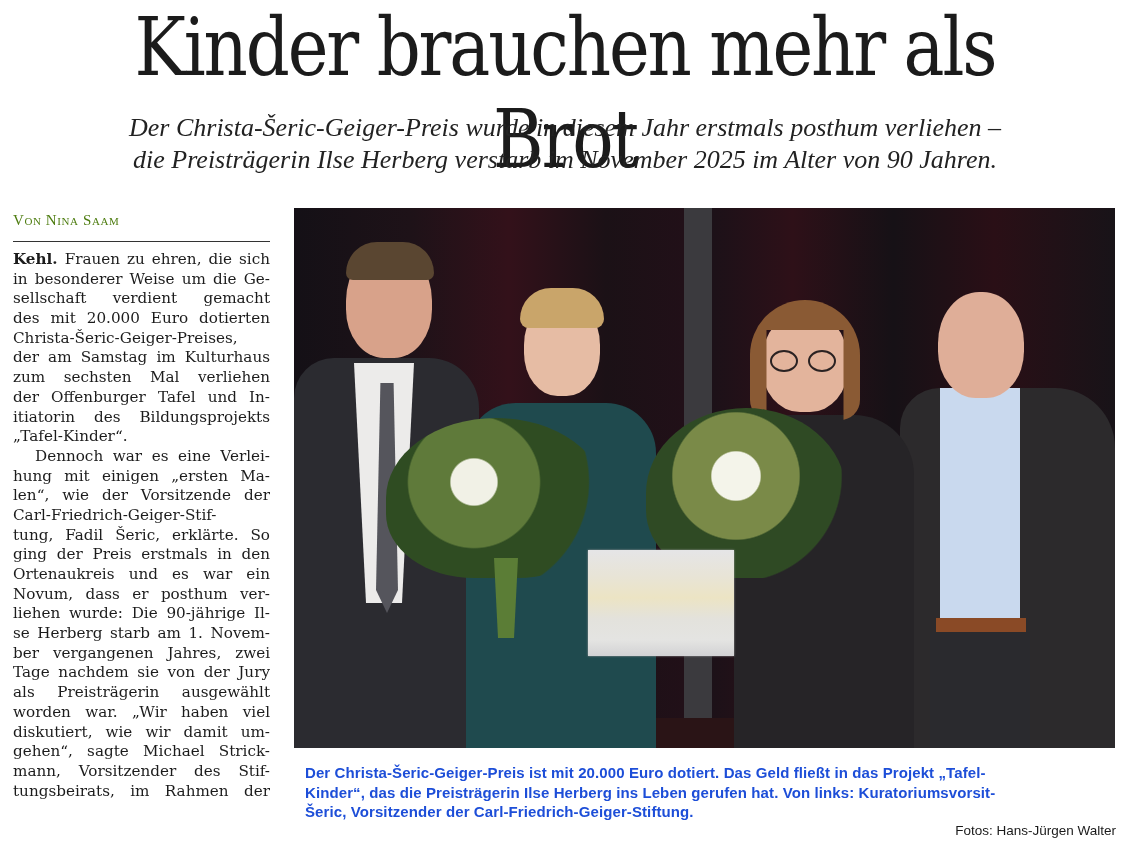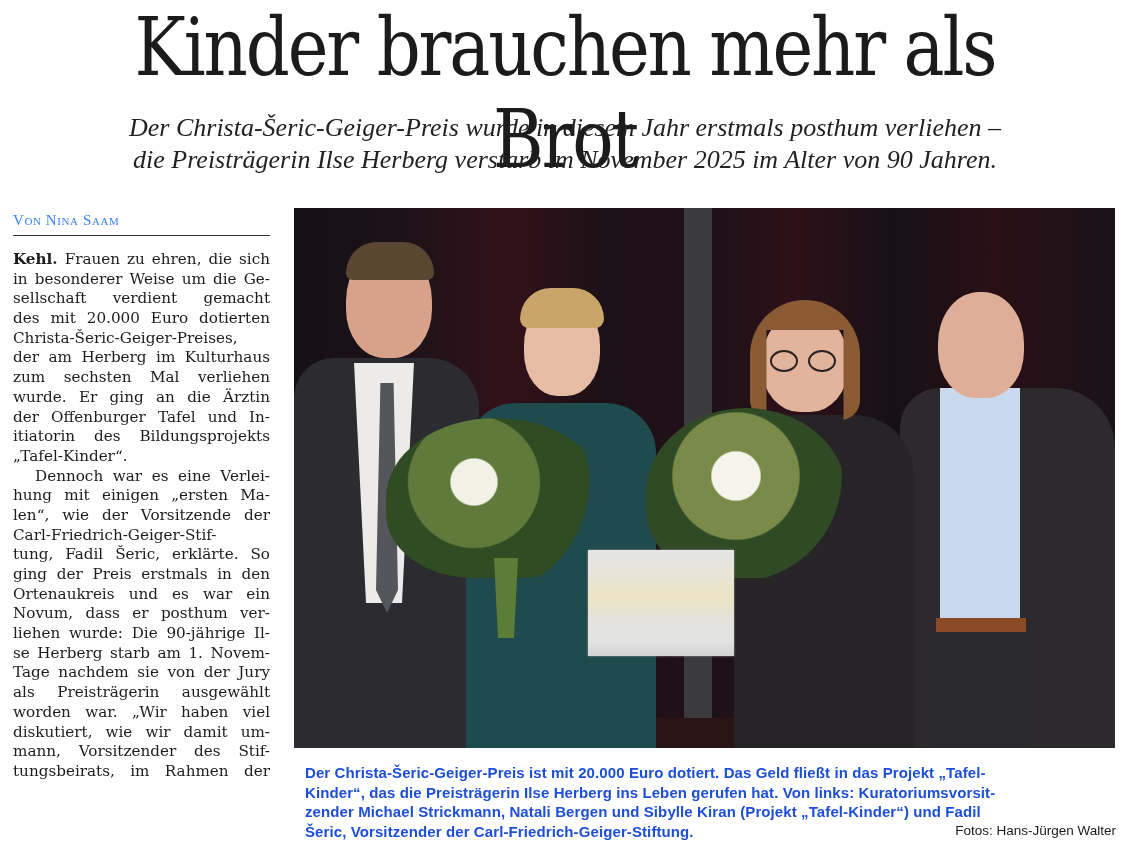--- a/index.html
+++ b/index.html
@@ -14,21 +14,21 @@
   .subline {
     position: absolute; left: 0; top: 112px; width: 1130px; text-align: center;
     font-family: "Liberation Serif", serif; font-style: italic;
     font-size: 26px; line-height: 32px; color: #222;
   }
   .subline span { display: block; }
 
   .byline {
     position: absolute; left: 13px; top: 212px; width: 257px;
     font-family: "Liberation Serif", serif; font-size: 15px; letter-spacing: 0.6px;
-    font-variant: small-caps; color: #3b82f6; padding-bottom: 6px;
+    font-variant: small-caps; color: #4d7c0f; padding-bottom: 12px;
     border-bottom: 1px solid #333;
   }
   .body-col {
     position: absolute; left: 13px; top: 250px; width: 257px;
     font-family: "DejaVu Serif", serif; font-size: 15.2px; line-height: 19.7px;
     color: #1c1c1c;
   }
   .body-col .line { display: block; white-space: nowrap; text-align: justify; text-align-last: justify; height: 19.7px; overflow: hidden; }
   .body-col .line.last { text-align-last: left; }
   .body-col .line.indent { padding-left: 22px; }
@@ -79,40 +79,41 @@
 </div>
 
 <div class="byline">Von Nina Saam</div>
 
 <div class="body-col">
   <span class="line"><b>Kehl.</b><span> Frauen zu ehren, die sich</span></span>
   <span class="line">in besonderer Weise um die Ge-</span>
   <span class="line">sellschaft verdient gemacht</span>
   <span class="line">des mit 20.000 Euro dotierten</span>
   <span class="line last">Christa-Šeric-Geiger-Preises,</span>
-  <span class="line">der am Herberg im Kulturhaus</span>
+  <span class="line">der am Samstag im Kulturhaus</span>
   <span class="line">zum sechsten Mal verliehen</span>
-  <span class="line">wurde. Er ging an die Ärztin</span>
   <span class="line">der Offenburger Tafel und In-</span>
   <span class="line">itiatorin des Bildungsprojekts</span>
   <span class="line last">„Tafel-Kinder“.</span>
   <span class="line indent">Dennoch war es eine Verlei-</span>
   <span class="line">hung mit einigen „ersten Ma-</span>
   <span class="line">len“, wie der Vorsitzende der</span>
   <span class="line last">Carl-Friedrich-Geiger-Stif-</span>
   <span class="line">tung, Fadil Šeric, erklärte. So</span>
   <span class="line">ging der Preis erstmals in den</span>
   <span class="line">Ortenaukreis und es war ein</span>
   <span class="line">Novum, dass er posthum ver-</span>
   <span class="line">liehen wurde: Die 90-jährige Il-</span>
   <span class="line">se Herberg starb am 1. Novem-</span>
+  <span class="line">ber vergangenen Jahres, zwei</span>
   <span class="line">Tage nachdem sie von der Jury</span>
   <span class="line">als Preisträgerin ausgewählt</span>
   <span class="line">worden war. „Wir haben viel</span>
   <span class="line">diskutiert, wie wir damit um-</span>
+  <span class="line">gehen“, sagte Michael Strick-</span>
   <span class="line">mann, Vorsitzender des Stif-</span>
   <span class="line">tungsbeirats, im Rahmen der</span>
 </div>
 
 <div class="photo" role="img" aria-label="Vier Personen auf einer Bühne vor dunklem Vorhang, zwei Frauen mit Blumensträußen und einer Urkunde">
 
   <div class="curtain" style="left:0;width:390px;background:linear-gradient(90deg,#141016 0%,#1e1218 30%,#33111a 55%,#1b1116 80%,#211018 100%);"></div>
   <div class="pillar"></div>
   <div class="curtain" style="left:418px;width:403px;background:linear-gradient(90deg,#1c1118 0%,#2e1018 20%,#161116 45%,#2a0f16 70%,#181318 100%);"></div>
   <div class="stage-floor"></div>
@@ -152,16 +153,15 @@
   <div class="bouquet" style="left:92px;top:210px;width:220px;height:160px;background:radial-gradient(circle at 40% 40%,#f1f1e6 0 14%,#5f7a3a 15% 40%,#2f4c22 41% 70%,transparent 71%);"></div>
   <div class="stems" style="left:192px;top:350px;width:40px;height:80px;background:#5b7d36;clip-path:polygon(20% 0,80% 0,70% 100%,30% 100%);"></div>
   <div class="bouquet" style="left:352px;top:200px;width:200px;height:170px;background:radial-gradient(circle at 45% 40%,#f4f4ea 0 16%,#7a8a48 17% 42%,#2f4a24 43% 70%,transparent 71%);"></div>
 
   <div class="certificate"></div>
 </div>
 
 <div class="caption">
   <span class="cline">Der Christa-Šeric-Geiger-Preis ist mit 20.000 Euro dotiert. Das Geld fließt in das Projekt „Tafel-</span>
   <span class="cline">Kinder“, das die Preisträgerin Ilse Herberg ins Leben gerufen hat. Von links: Kuratoriumsvorsit-</span>
-  <span class="cline">zender Michael Strickmann, Natali Bergen und Sibylle Kiran (Projekt „Tafel-Kinder“) und Fadil</span>
   <span class="cline">Šeric, Vorsitzender der Carl-Friedrich-Geiger-Stiftung.</span>
 </div>
 <div class="credit">Fotos: Hans-Jürgen Walter</div>
 
 </body></html>

